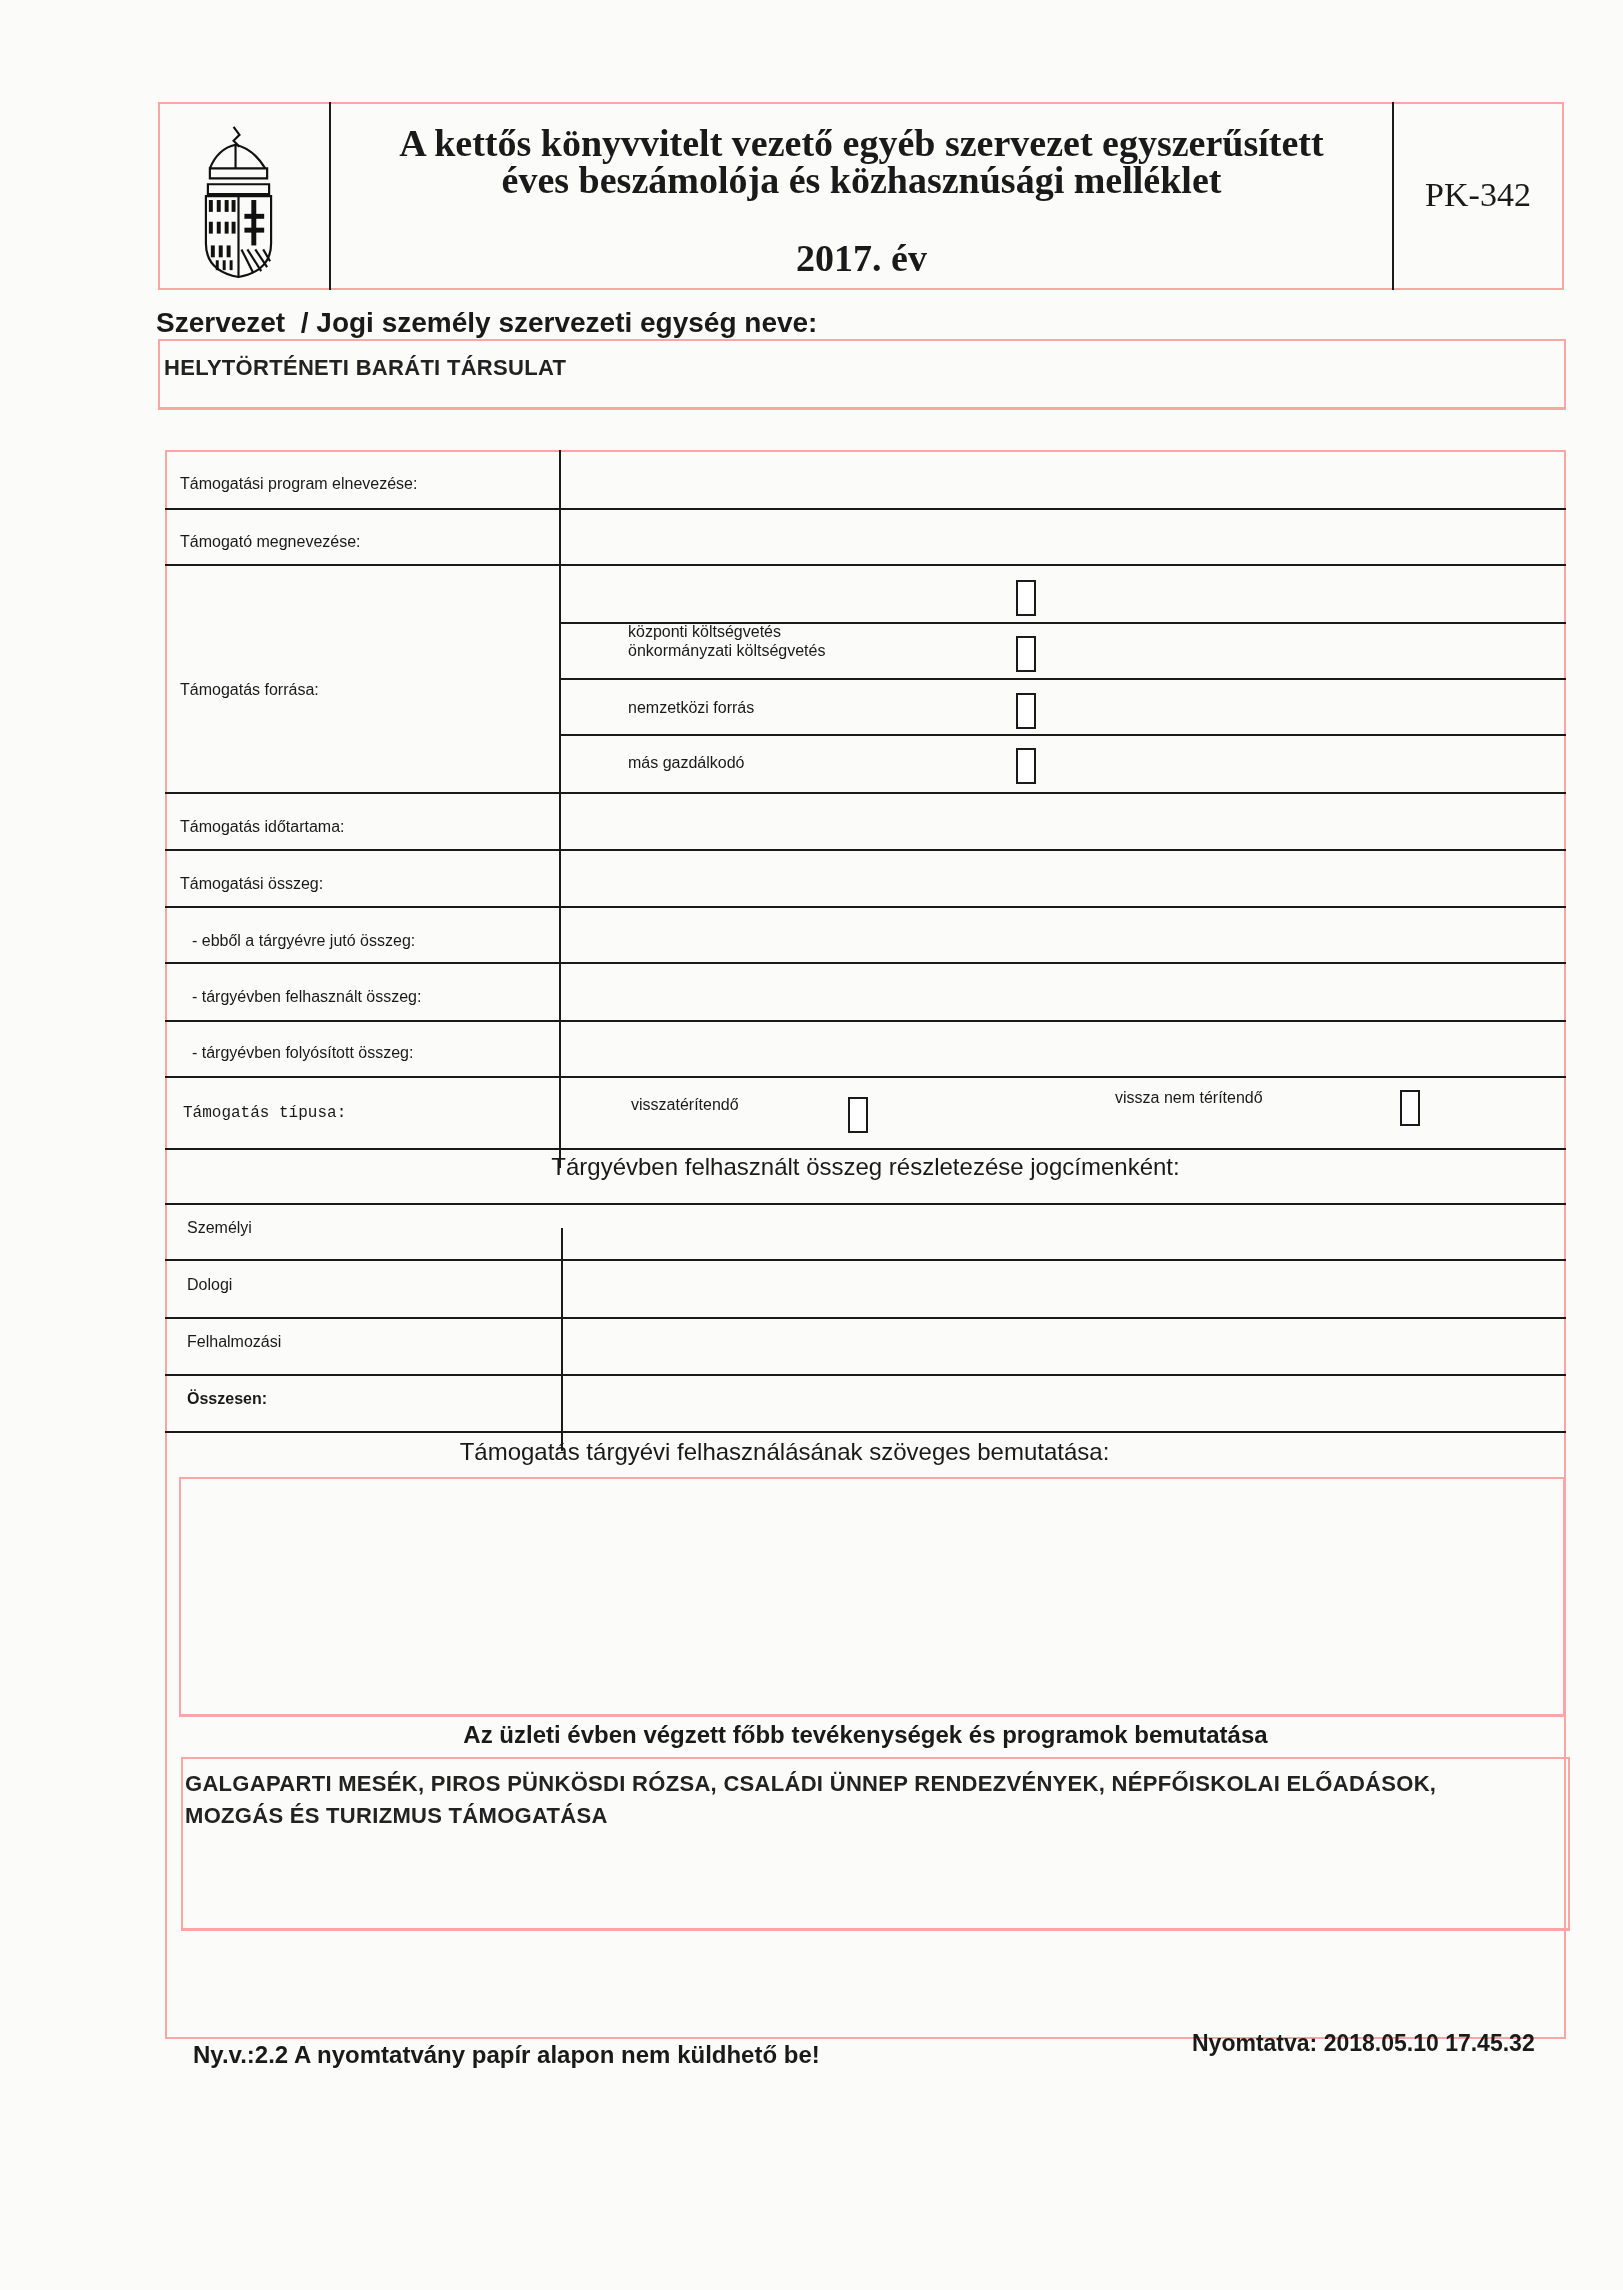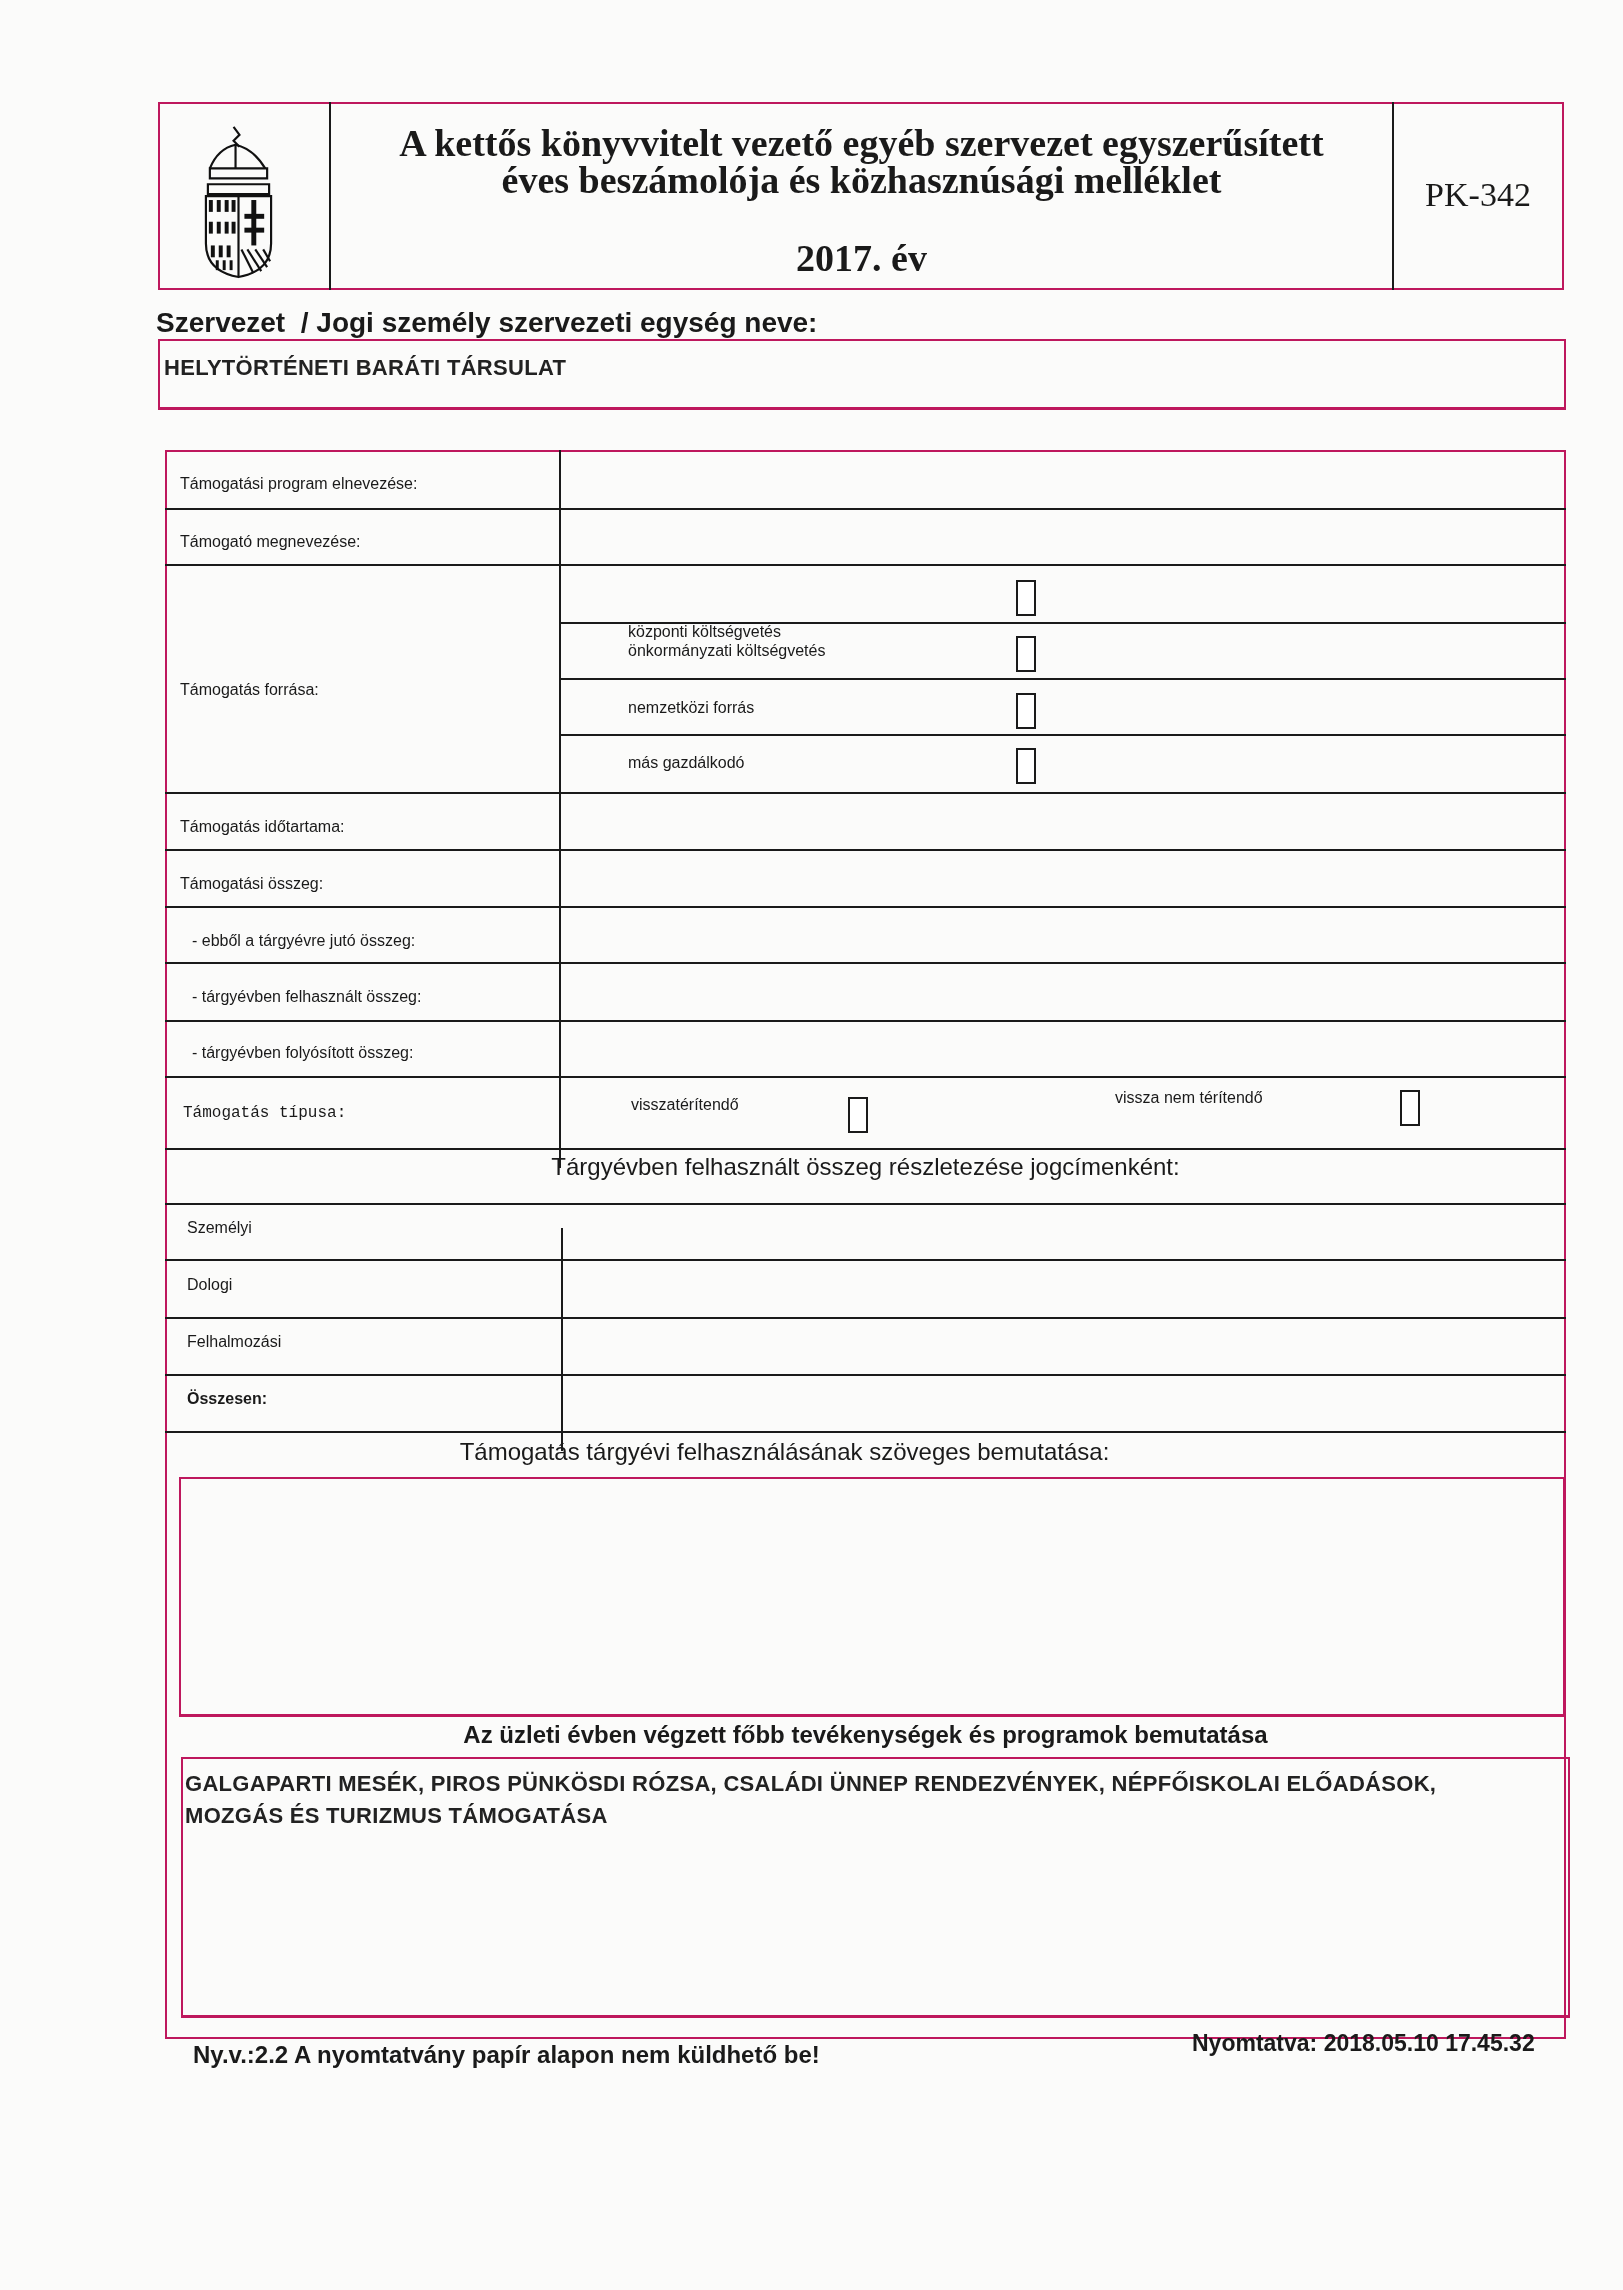--- a/index.html
+++ b/index.html
@@ -1,18 +1,18 @@
 <!DOCTYPE html>
 <html><head>
 <meta charset="utf-8">
 <style>
   html, body { margin:0; padding:0; }
   body { width:1624px; height:2291px; background:#fbfbfa; position:relative; overflow:hidden; color:#1a1a1a; font-family:"Liberation Sans", sans-serif; }
   .abs { position:absolute; }
-  .box { position:absolute; border:2px solid #be185d; box-sizing:border-box; }
+  .box { position:absolute; border:2px solid #fca5a5; box-sizing:border-box; }
   .serif { font-family:"Liberation Serif", "DejaVu Serif", serif; }
   .hdr-title { position:absolute; left:332px; width:1059px; text-align:center; font-weight:bold; font-size:38px; line-height:40px; }
   .hline { position:absolute; height:0; border-top:2.5px solid #1a1a1a; }
   .vline { position:absolute; width:0; border-left:2px solid #1a1a1a; }
   .lbl { position:absolute; font-size:16px; white-space:nowrap; }
   .cb { position:absolute; width:20px; height:36px; border:2.5px solid #1a1a1a; box-sizing:border-box; background:#fff; }
   .center-h { position:absolute; text-align:center; font-weight:normal; font-size:24px; }
   .upper { font-weight:bold; font-size:22px; letter-spacing:0.3px; color:#222; }
 </style>
 </head>
@@ -139,20 +139,20 @@
 <div class="abs" style="left:566px; top:1262px; width:998px; height:52px;"></div>
 <div class="lbl" style="left:187px; top:1333px;">Felhalmozási</div>
 <div class="abs" style="left:566px; top:1320px; width:998px; height:52px;"></div>
 <div class="lbl" style="left:187px; top:1390px; font-weight:bold;">Összesen:</div>
 <div class="abs" style="left:566px; top:1377px; width:998px; height:51px;"></div>
 
 <div class="center-h" style="left:165px; width:1239px; top:1438px;">Támogatás tárgyévi felhasználásának szöveges bemutatása:</div>
 <div class="box" style="left:179px; top:1477px; width:1386px; height:240px; border-bottom-width:3px;"></div>
 
 <div class="abs" style="left:165px; width:1401px; top:1721px; text-align:center; font-size:24px; font-weight:bold;">Az üzleti évben végzett főbb tevékenységek és programok bemutatása</div>
-<div class="box" style="left:181px; top:1757px; width:1389px; height:261px; border-bottom-width:3px;">
+<div class="box" style="left:181px; top:1757px; width:1389px; height:174px; border-bottom-width:3px;">
   <div class="abs upper" style="left:2px; top:12px; white-space:nowrap;">GALGAPARTI MESÉK, PIROS PÜNKÖSDI RÓZSA, CSALÁDI ÜNNEP RENDEZVÉNYEK, NÉPFŐISKOLAI ELŐADÁSOK,</div>
   <div class="abs upper" style="left:2px; top:44px; white-space:nowrap;">MOZGÁS ÉS TURIZMUS TÁMOGATÁSA</div>
 </div>
 
 <div class="abs" style="left:193px; top:2041px; font-size:24px; font-weight:bold;">Ny.v.:2.2 A nyomtatvány papír alapon nem küldhető be!</div>
 <div class="abs" style="left:1192px; top:2030px; font-size:23px; font-weight:bold;">Nyomtatva: 2018.05.10 17.45.32</div>
 
 
 </body></html>

